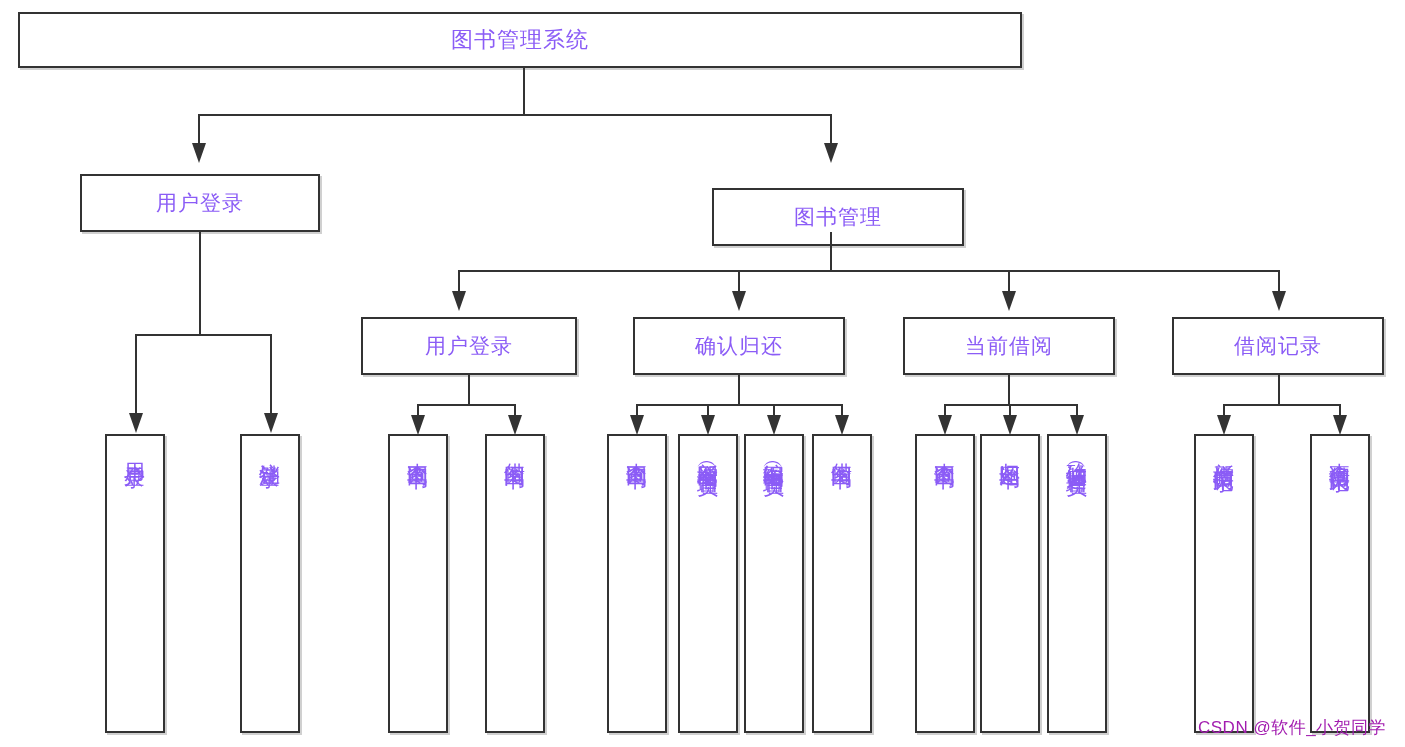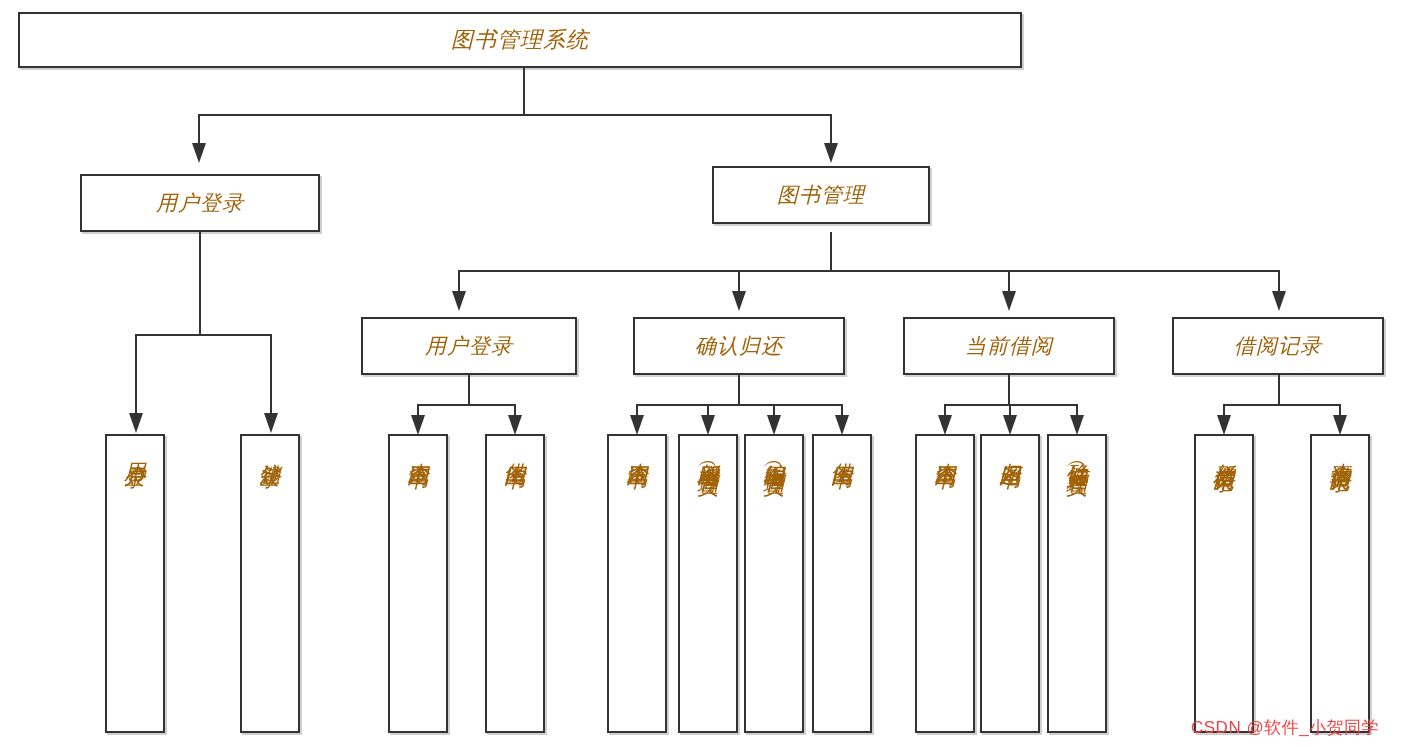--- a/index.html
+++ b/index.html
@@ -17,22 +17,21 @@
   }
   .node {
     position: absolute;
     box-sizing: border-box;
     background: #ffffff;
     border: 2px solid #333333;
     box-shadow: 2px 2px 0 rgba(170,170,170,0.55);
     display: flex;
     align-items: center;
     justify-content: center;
-    color: #a16207;
-    font-style: italic;
+    color: #8b5cf6;
   }
   .node-root {
     font-size: 22px;
   }
   .node-l1 {
     font-size: 21px;
   }
   .node-l2 {
     font-size: 21px;
   }
@@ -67,23 +66,24 @@
     position: absolute;
     width: 0;
     height: 0;
     border-left: 7px solid transparent;
     border-right: 7px solid transparent;
     border-top: 20px solid #333333;
   }
   .watermark {
     position: absolute;
     font-size: 17px;
-    color: #ef4444;
+    color: #a21caf;
     white-space: nowrap;
     letter-spacing: 0.5px;
+    margin-left: 7px;
   }
 </style>
 </head>
 <body>
 
 <div id="canvas">
 
   <div class="node node-root" style="left:18px; top:12px; width:1004px; height:56px;">
     <span class="htext">图书管理系统</span>
   </div>
@@ -91,21 +91,21 @@
   <div class="vline" style="left:523px; top:68px; width:2px; height:47px;"></div>
   <div class="hline" style="left:198px; top:114px; width:634px; height:2px;"></div>
   <div class="vline" style="left:198px; top:114px; width:2px; height:30px;"></div>
   <div class="arrow" style="left:192px; top:143px;"></div>
   <div class="vline" style="left:830px; top:114px; width:2px; height:30px;"></div>
   <div class="arrow" style="left:824px; top:143px;"></div>
 
   <div class="node node-l1" style="left:80px; top:174px; width:240px; height:58px;">
     <span class="htext">用户登录</span>
   </div>
-  <div class="node node-l1" style="left:712px; top:166px; width:218px; height:58px;">
+  <div class="node node-l1" style="left:712px; top:188px; width:252px; height:58px;">
     <span class="htext">图书管理</span>
   </div>
 
   <div class="vline" style="left:199px; top:232px; width:2px; height:103px;"></div>
   <div class="hline" style="left:135px; top:334px; width:137px; height:2px;"></div>
   <div class="vline" style="left:135px; top:334px; width:2px; height:80px;"></div>
   <div class="arrow" style="left:129px; top:413px;"></div>
   <div class="vline" style="left:270px; top:334px; width:2px; height:80px;"></div>
   <div class="arrow" style="left:264px; top:413px;"></div>
 

